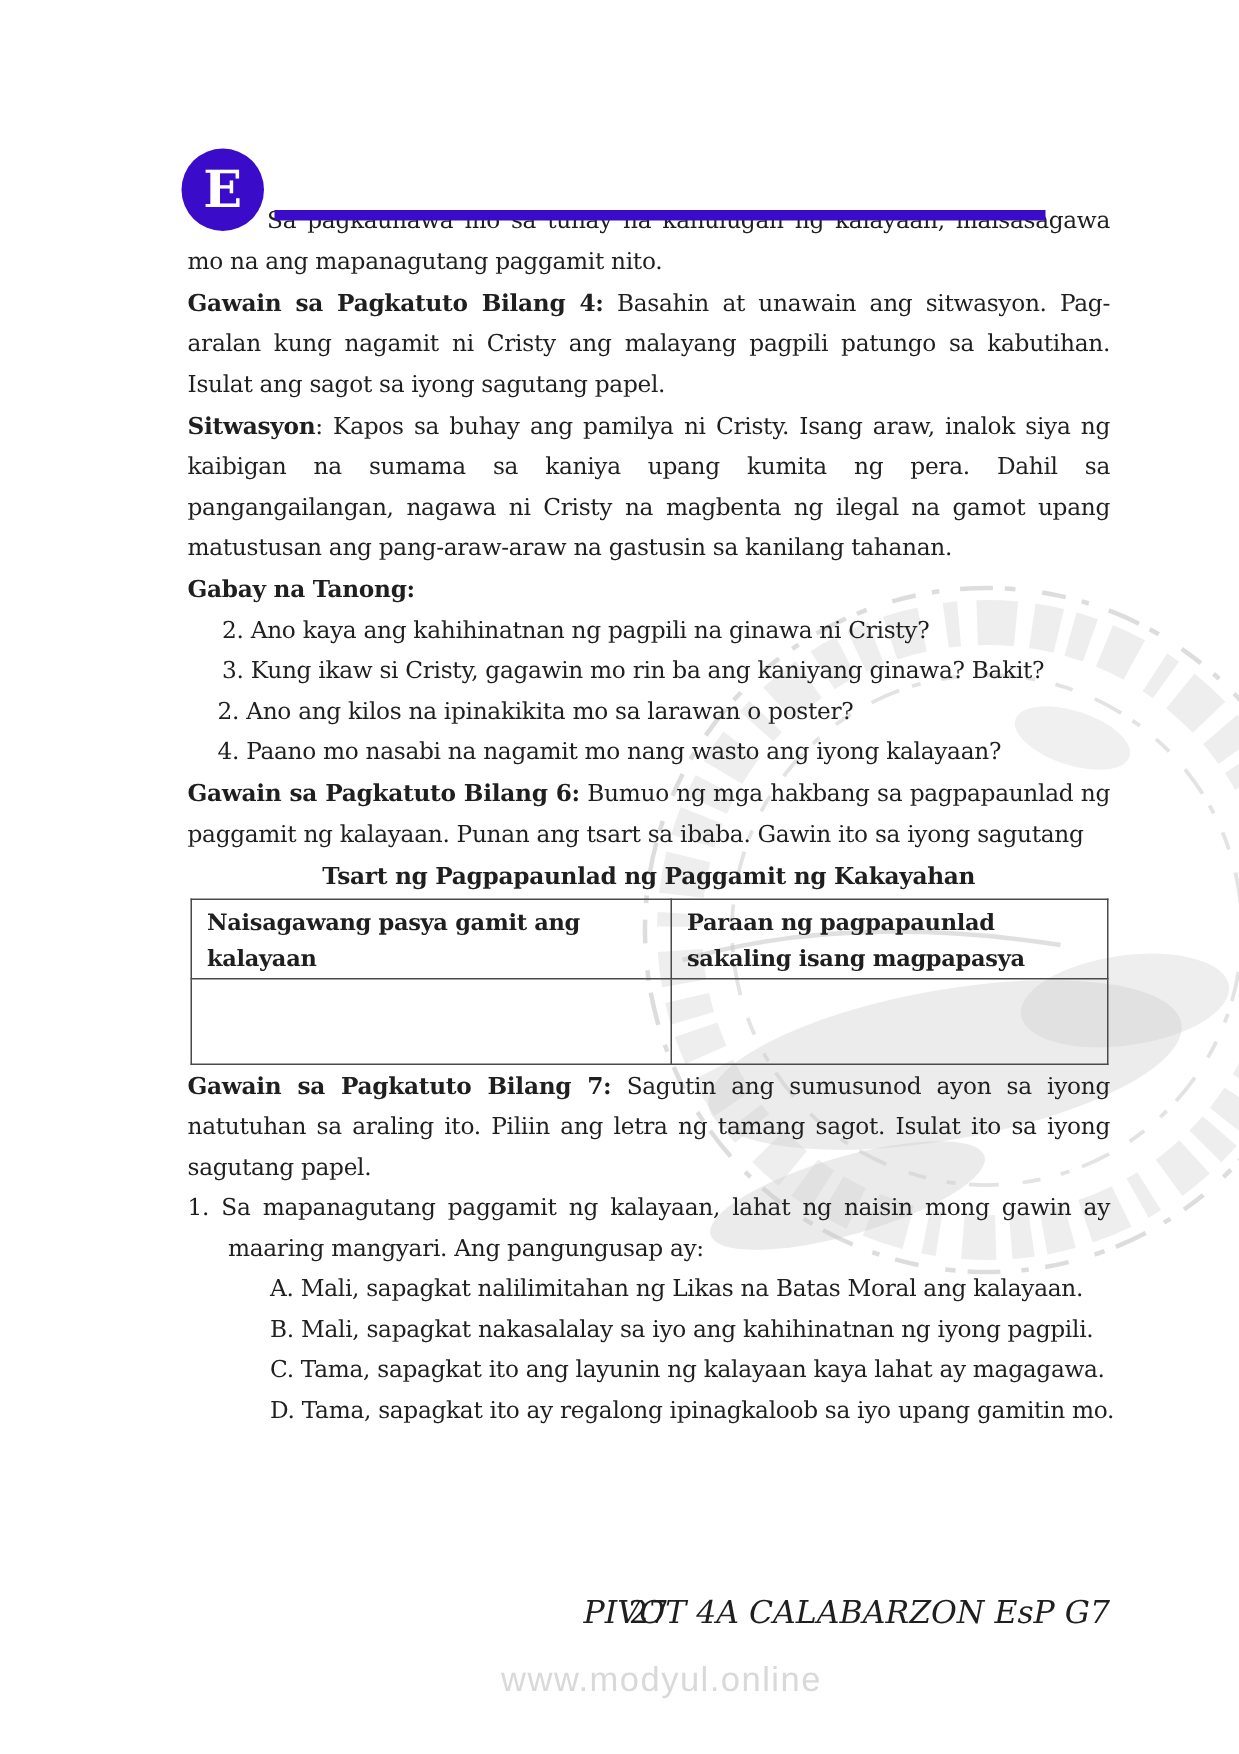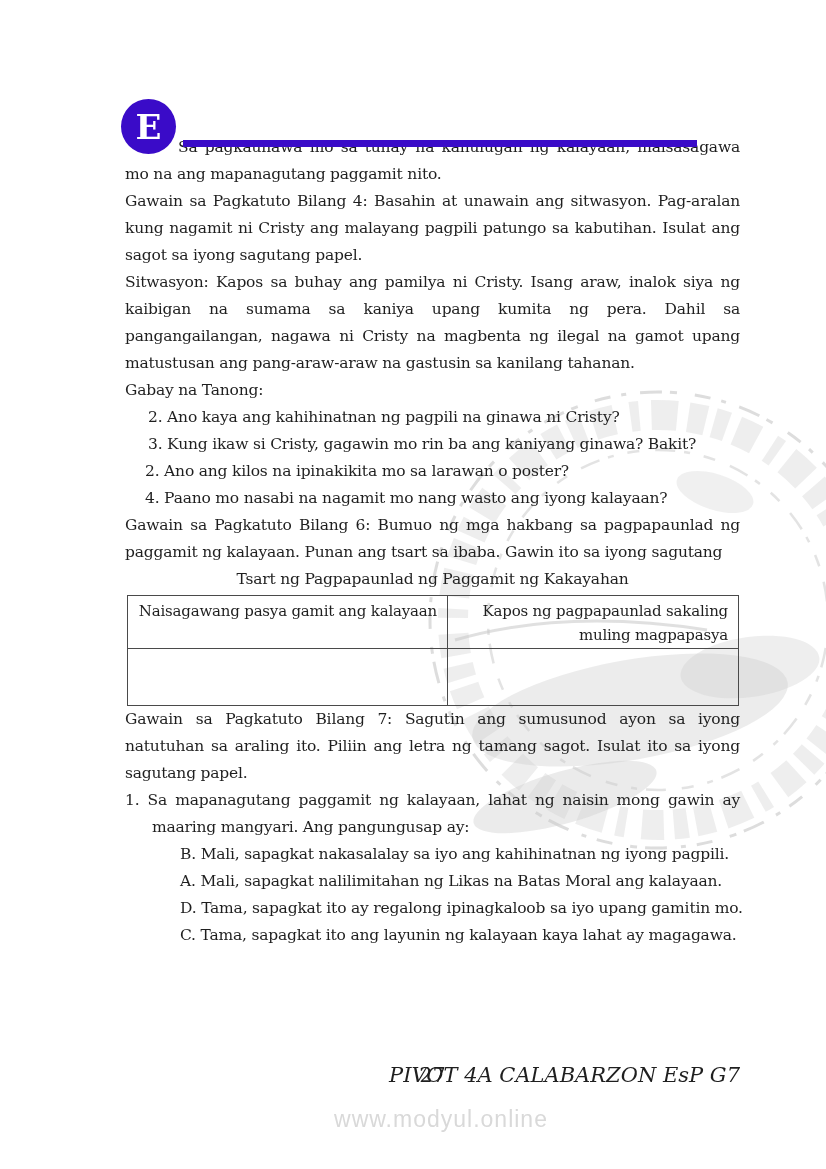--- a/index.html
+++ b/index.html
@@ -20,32 +20,32 @@
   .stamp { position:absolute; left:415px; top:372px; z-index:0; pointer-events:none; }
 
   
   .content {
     position:absolute; left:125px; top:134px; width:615px; z-index:1;
     font-size:15.5px; line-height:27px; letter-spacing:-0.2px;
   }
   .content p { margin:0; }
   .just { text-align:justify; }
   .intro { text-indent:53px; }
-  b.lead { font-weight:normal; }
+  b.lead { font-weight:bold; }
   .list-gabay { padding-left:23px; }
   .list-g5 { padding-left:20px; }
   .q1 { padding-left:27px; text-indent:-27px; text-align:justify; }
   .choice { padding-left:55px; white-space:nowrap; }
-  .tbl-title { text-align:center; font-weight:normal; white-space:nowrap; margin-top:2px; }
+  .tbl-title { text-align:center; font-weight:bold; white-space:nowrap; margin-top:2px; }
   table.chart { border-collapse:collapse; width:611px; margin-left:2px; margin-top:2px; table-layout:fixed; }
   table.chart col.c1 { width:320px; }
   table.chart col.c2 { width:291px; }
   table.chart th, table.chart td { border:1px solid #4a4a4a; background:transparent; }
   table.chart th {
-    font-size:15px; font-weight:normal; text-align:right; vertical-align:top;
+    font-size:15px; font-weight:bold; text-align:left; vertical-align:top;
     padding:3px 10px 1px; line-height:24px; height:44px; letter-spacing:-0.2px;
   }
   table.chart td { height:54px; }
   .after-table { margin-top:13px; }
 
   
   .footer { position:absolute; left:125px; top:1063px; width:615px; height:24px; font-size:21px; z-index:1; }
   .footer .pnum { position:absolute; left:0; right:0; text-align:center; }
   .footer .src { position:absolute; right:0; top:0; font-style:italic; }
 
@@ -104,40 +104,40 @@
 
     <p class="tbl-title">Tsart ng Pagpapaunlad ng Paggamit ng Kakayahan</p>
     <table class="chart">
       <colgroup>
           <col class="c1">
           <col class="c2">
         </colgroup>
       <thead>
         <tr>
           <th>Naisagawang pasya gamit ang kalayaan</th>
-          <th>Kapos ng pagpapaunlad sakaling muling magpapasya</th>
+          <th>Paraan ng pagpapaunlad sakaling isang magpapasya</th>
         </tr>
       </thead>
       <tbody>
         <tr>
           <td></td>
           <td></td>
         </tr>
       </tbody>
     </table>
 
     <p class="just after-table"><b class="lead">Gawain sa Pagkatuto Bilang 7:</b> <span>Sagutin ang sumusunod ayon sa iyong natutuhan sa araling ito. Piliin ang letra ng tamang sagot. Isulat ito sa iyong sagutang papel.</span></p>
 
     <div class="q1"><span>1.</span> <span>Sa mapanagutang paggamit ng kalayaan, lahat ng naisin mong gawin ay maaring mangyari. Ang pangungusap ay:</span></div>
 
     <div>
+      <div class="choice">A. Mali, sapagkat nalilimitahan ng Likas na Batas Moral ang kalayaan.</div>
       <div class="choice">B. Mali, sapagkat nakasalalay sa iyo ang kahihinatnan ng iyong pagpili.</div>
-      <div class="choice">A. Mali, sapagkat nalilimitahan ng Likas na Batas Moral ang kalayaan.</div>
+      <div class="choice">C. Tama, sapagkat ito ang layunin ng kalayaan kaya lahat ay magagawa.</div>
       <div class="choice">D. Tama, sapagkat  ito ay regalong ipinagkaloob sa iyo upang gamitin mo.</div>
-      <div class="choice">C. Tama, sapagkat ito ang layunin ng kalayaan kaya lahat ay magagawa.</div>
     </div>
 
   </div>
 
   <div class="footer">
     <span class="pnum">27</span>
     <span class="src">PIVOT 4A CALABARZON EsP G7</span>
   </div>
 
   <div class="sitewm">www.modyul.online</div>

